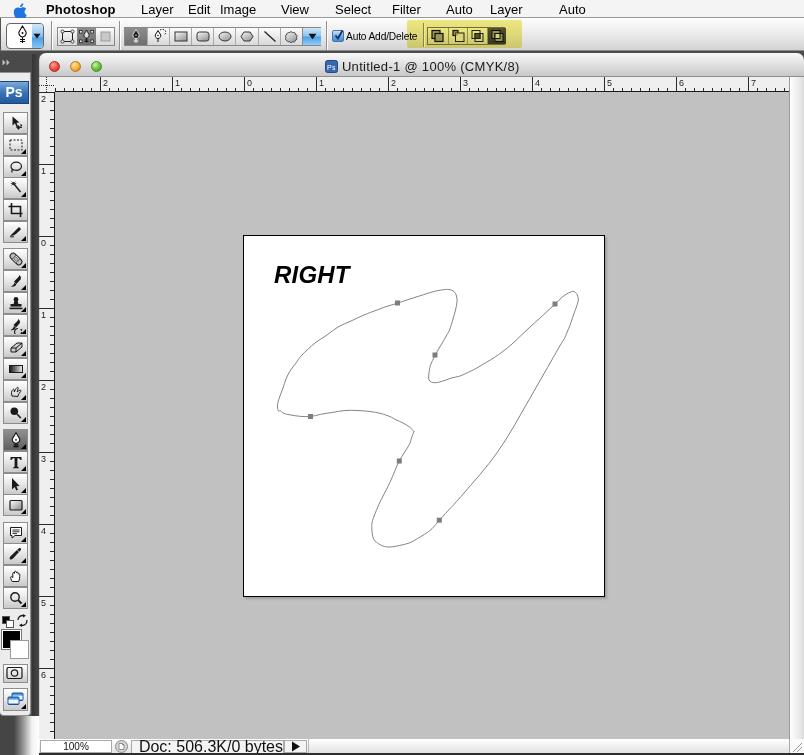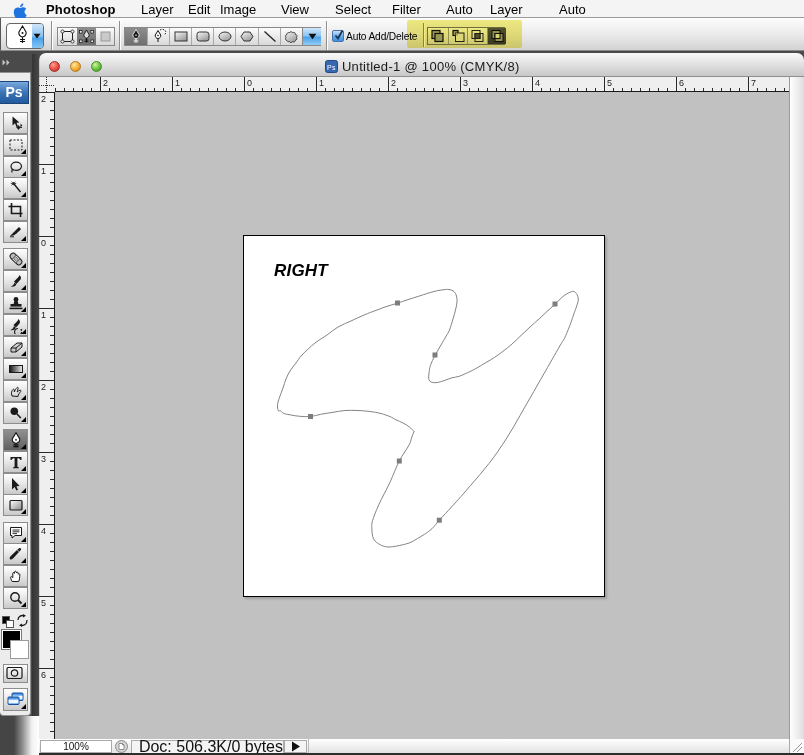--- a/index.html
+++ b/index.html
@@ -12,21 +12,21 @@
 .vsep { position:absolute; width:1px; background:#8f8f8f; box-shadow:1px 0 0 #fff; }
 #titlebar { left:39px; top:53px; width:765px; height:24px; border-radius:7px 7px 0 0; background:linear-gradient(#f9f9f9,#e3e3e3 45%,#c8c8c8); border-bottom:1px solid #8e8e8e; }
 .tl { position:absolute; top:61px; width:11px; height:11px; border-radius:50%; }
 #title { position:absolute; top:59px; left:325px; font-size:13px; letter-spacing:0.3px; color:#1a1a1a; }
 #rulcorner { left:39px; top:77px; width:16px; height:15px; background:#efefef; }
 #canvas { left:55px; top:92px; width:734px; height:647px; background:#c1c1c1; }
 #vscroll { left:789px; top:77px; width:15px; height:662px; background:linear-gradient(90deg,#ffffff,#ececec 60%,#dcdcdc); border-left:1px solid #9a9a9a; }
 #botbar { left:39px; top:739px; width:765px; height:14px; background:linear-gradient(#ffffff,#e4e4e4); }
 #botline { left:39px; top:753px; width:765px; height:2px; background:#2d2d2d; }
 #doc { left:243px; top:235px; width:362px; height:362px; background:#fff; border:1px solid #000; box-shadow:2px 2px 2px rgba(0,0,0,0.18); }
-#right-txt { position:absolute; left:274px; top:261px; font-size:17px; font-weight:bold; font-style:italic; letter-spacing:0.2px; color:#000; }
+#right-txt { position:absolute; left:274px; top:261px; font-size:24px; font-weight:bold; font-style:italic; letter-spacing:0.2px; color:#000; }
 #paltab { left:0; top:51px; width:39px; height:21px; background:#4a4a4a; color:#c8c8c8; }
 #palette { left:0; top:72px; width:31px; height:644px; background:#ececec; border:1px solid #909090; border-left:none; border-radius:0 0 4px 4px; }
 #psbtn { position:absolute; left:0px; top:8px; width:29px; height:23px; background:linear-gradient(#7aa9de,#3a75b5 50%,#205a9e); border:1px solid #1c4577; border-left:none; color:#fff; font-size:14px; font-weight:bold; text-align:center; line-height:21px; }
 .tool { position:absolute; left:3px; width:25px; height:22px; background:linear-gradient(#ffffff,#ececec 40%,#c9c9c9); border:1px solid #8d8d8d; }
 .tool.sel { background:linear-gradient(#909090,#787878 50%,#5f5f5f); }
 .tool svg { position:absolute; left:2px; top:2px; }
 .corner { position:absolute; right:1px; bottom:1px; width:0; height:0; border-left:5px solid transparent; border-bottom:5px solid #000; }
 #palshadow { left:32px; top:54px; width:8px; height:662px; background:linear-gradient(90deg,rgba(30,30,30,0.5),rgba(50,50,50,0.38) 55%,rgba(90,90,90,0.15)); }
 #yellow { left:406px; top:2px; width:115px; height:28px; background:#f2ec82; mix-blend-mode:multiply; filter:blur(0.7px); border-radius:2px; }
 </style>

